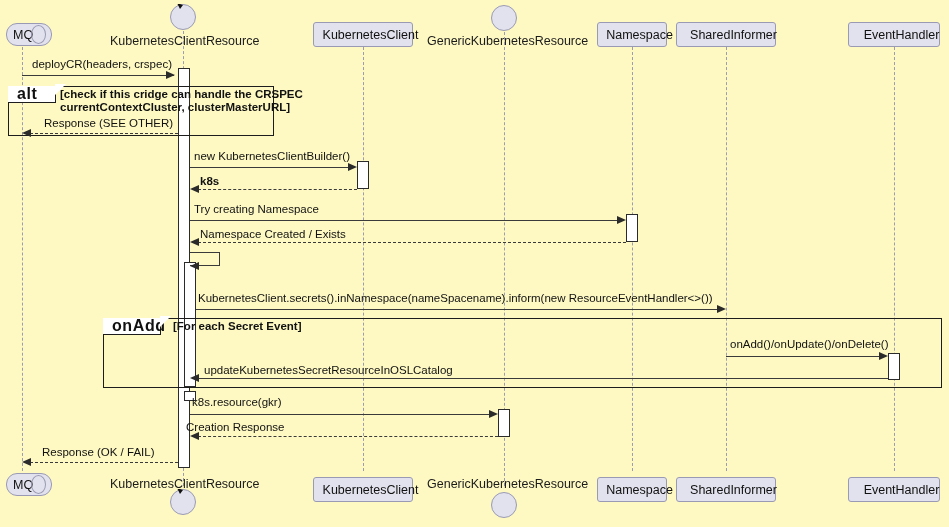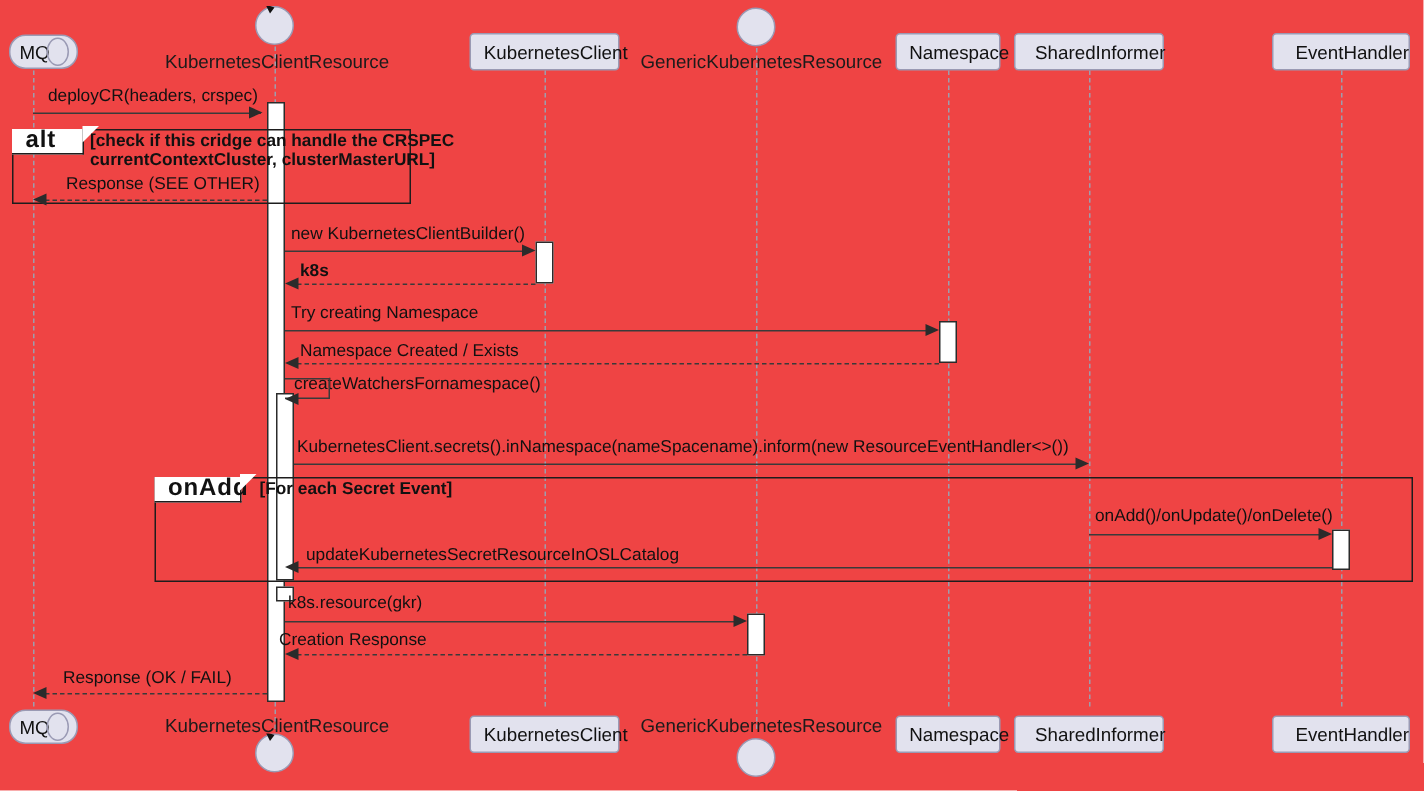--- a/index.html
+++ b/index.html
@@ -1,17 +1,17 @@
 <!DOCTYPE html>
 <html><head>
 <meta charset="utf-8">
 <style>
   html,body{margin:0;padding:0;background:#ffffff;}
   body{font-family:"Liberation Sans",sans-serif;-webkit-font-smoothing:antialiased;}
-  #stage{position:relative;width:949px;height:527px;background:#ef4444;overflow:hidden;}
+  #stage{position:relative;width:949px;height:527px;background:#fef9c3;overflow:hidden;}
 
   
   .plabel{position:absolute;font-size:12.5px;color:#1b1b1b;white-space:nowrap;line-height:14px;}
   .pbox{position:absolute;background:#E2E2EE;border:1px solid #9a9ab4;border-radius:3px;
         box-sizing:border-box;display:flex;align-items:center;justify-content:center;
         font-size:12.5px;color:#111;white-space:nowrap;padding-left:15px;}
   .queue{position:absolute;box-sizing:border-box;background:#E2E2EE;border:1px solid #9a9ab4;
          border-radius:11px;display:flex;align-items:center;padding-left:6px;font-size:12.5px;color:#111;}
   .queue:after{content:"";position:absolute;right:5px;top:1px;bottom:1px;width:13px;
          border:1px solid #9a9ab4;border-radius:50%/50%;background:transparent;}
@@ -137,23 +137,20 @@
   </div>
   <div class="msgline" style="left:190px;top:220px;width:428px;"></div>
   <div class="arrowR" style="left:617px;top:216px;"></div>
 
   <div class="mtext" style="left:200px;top:228px;">
     <span>Namespace Created / Exists</span>
   </div>
   <div class="msgline dashed" style="left:198px;top:242px;width:428px;"></div>
   <div class="arrowL" style="left:190px;top:238px;"></div>
 
-  <div class="mtext" style="left:196px;top:250px;">
-    <span>createWatchersFornamespace()</span>
-  </div>
   <div class="selfbox" style="left:190px;top:252px;width:30px;height:14px;border-left:none;"></div>
   <div class="arrowL" style="left:190px;top:262px;"></div>
 
   <div class="mtext" style="left:198px;top:292px;">
     <span>KubernetesClient.secrets().inNamespace(nameSpacename).inform(new ResourceEventHandler&lt;&gt;())</span>
   </div>
   <div class="msgline" style="left:196px;top:309px;width:522px;"></div>
   <div class="arrowR" style="left:717px;top:305px;"></div>
 
   <div class="frag" style="left:103px;top:318px;width:839px;height:70px;"></div>

